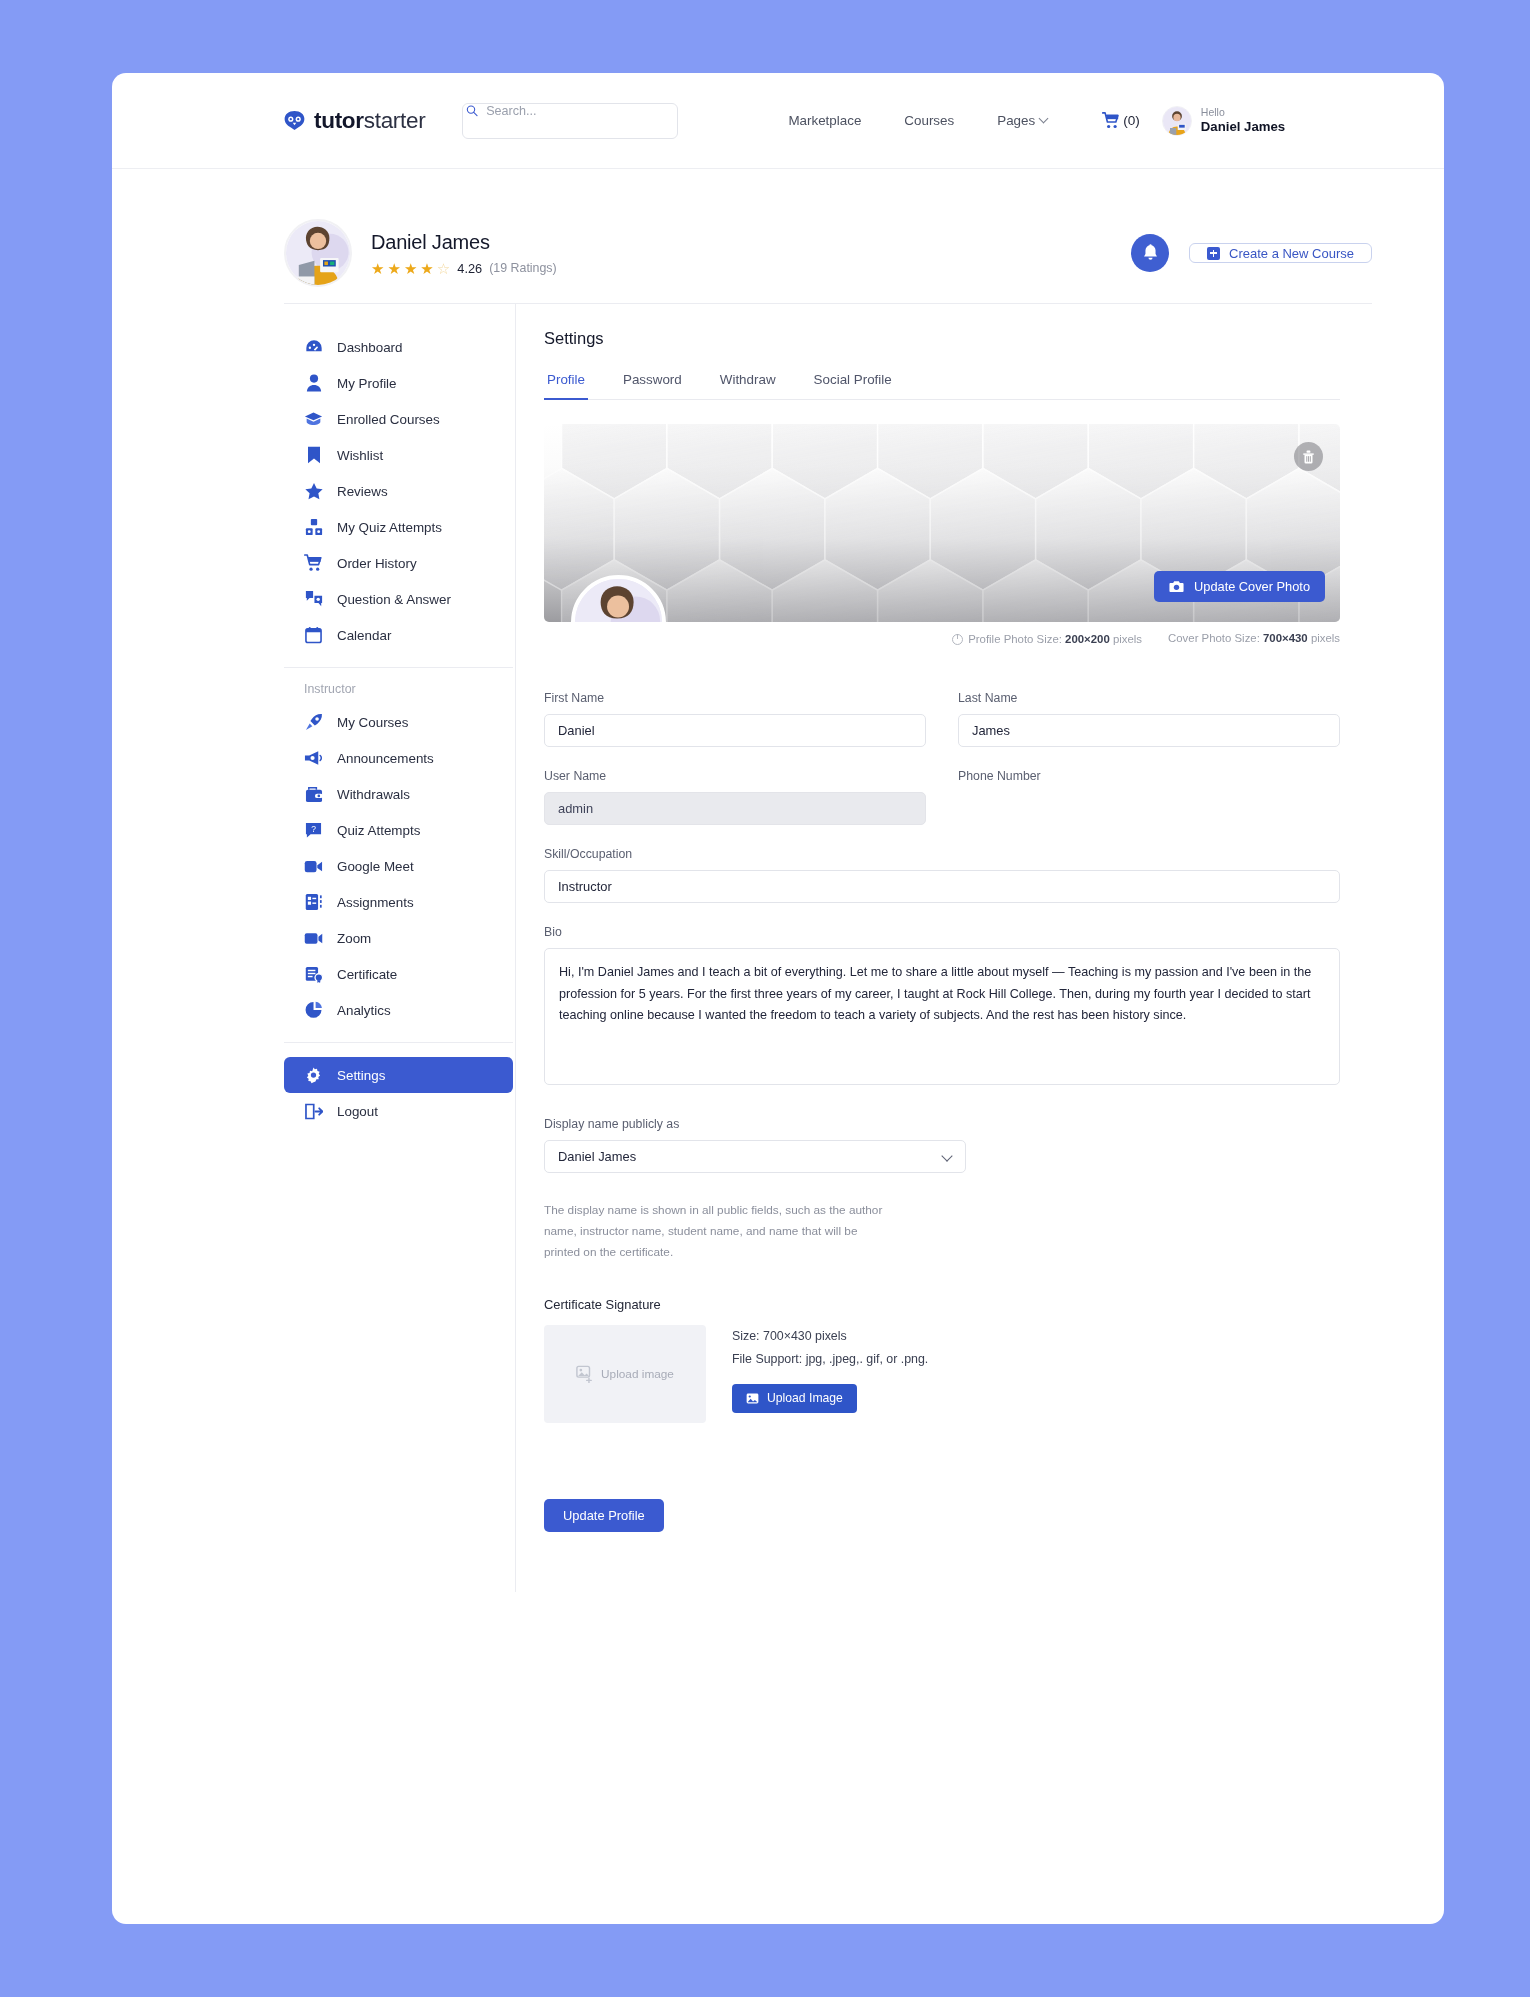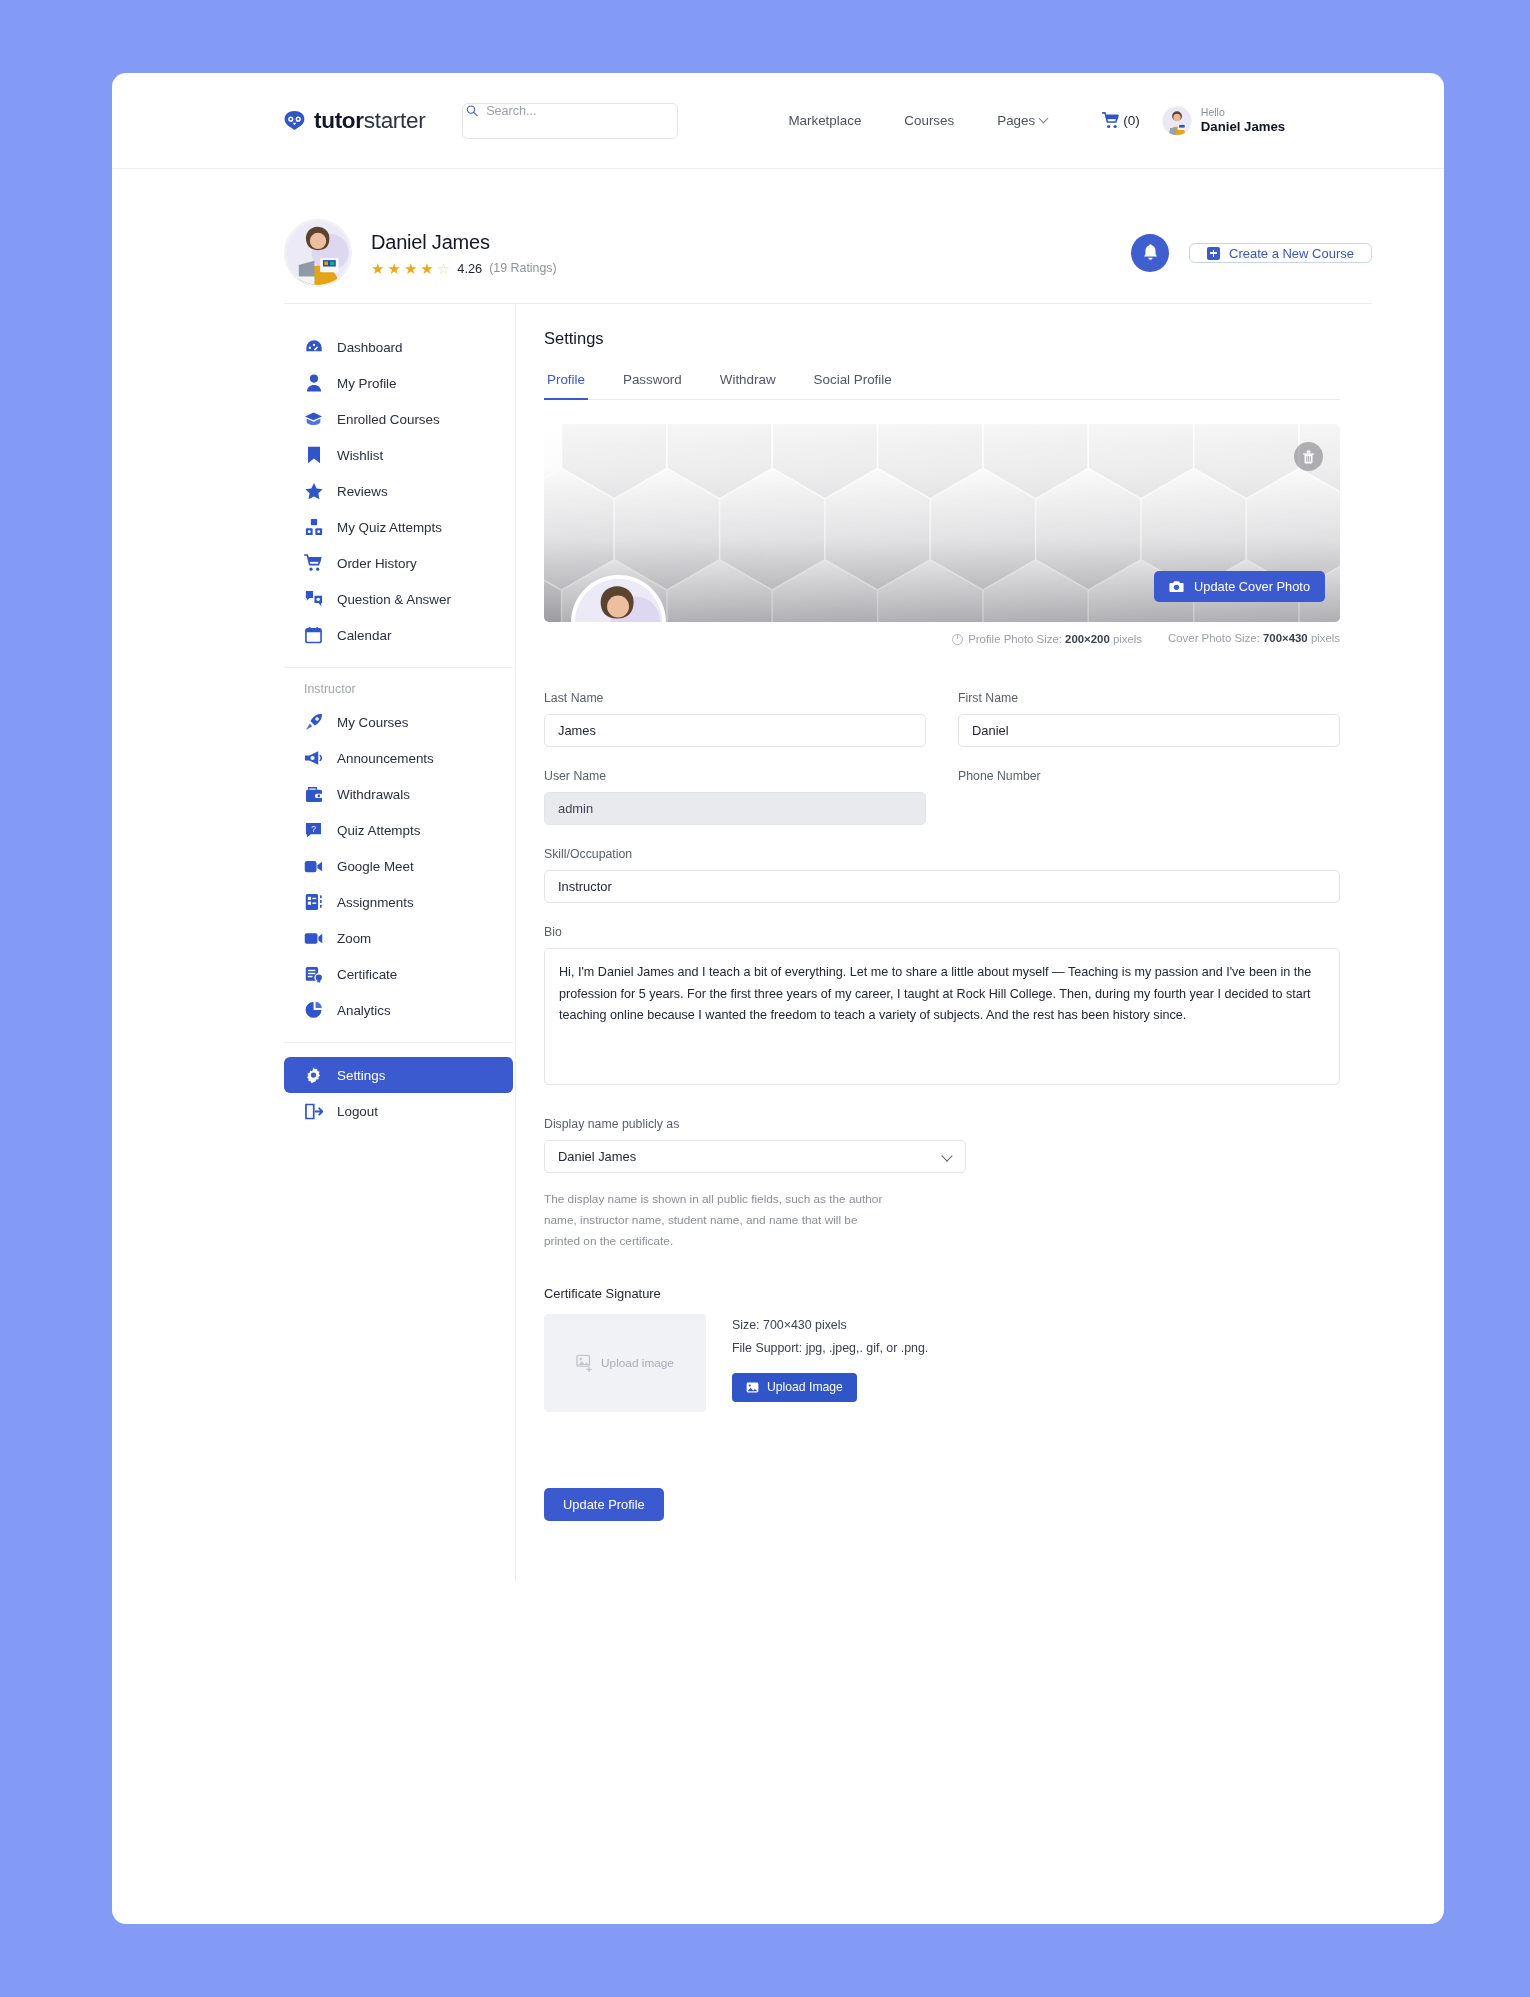--- a/index.html
+++ b/index.html
@@ -379,21 +379,21 @@
   .select-wrap .caret-dn {
     position: absolute;
     right: 15px; top: 12px;
     width: 8px; height: 8px;
     border-right: 1.4px solid #5d6274;
     border-bottom: 1.4px solid #5d6274;
     transform: rotate(45deg);
     pointer-events: none;
   }
   .helper {
-    margin-top: 16px;
+    margin-top: 27px;
     font-size: 11.8px;
     color: #8b8f9c;
     line-height: 1.78;
     max-width: 352px;
   }
 
   .cert-title { font-size: 12.9px; color: #232737; font-weight: 400; margin-bottom: 13px; }
   .cert-row { display: flex; gap: 26px; align-items: flex-start; }
   .upload-box {
     width: 162px; height: 98px;
@@ -879,26 +879,26 @@
           <span>Cover Photo Size:</span>
           <b>700×430</b>
           <span>pixels</span>
         </div>
       </div>
 
       <div class="form">
 
         <div class="row">
           <div class="col">
+            <label class="field-label">First Name</label>
+            <input class="input" type="text" value="Daniel" style="">
+          </div>
+          <div class="col">
             <label class="field-label">Last Name</label>
             <input class="input" type="text" value="James" style="">
-          </div>
-          <div class="col">
-            <label class="field-label">First Name</label>
-            <input class="input" type="text" value="Daniel" style="">
           </div>
         </div>
 
         <div class="row">
           <div class="col">
             <label class="field-label">User Name</label>
             <input class="input readonly" readonly="" type="text" value="admin" style="">
           </div>
           <div class="col">
             <label class="field-label">Phone Number</label>

